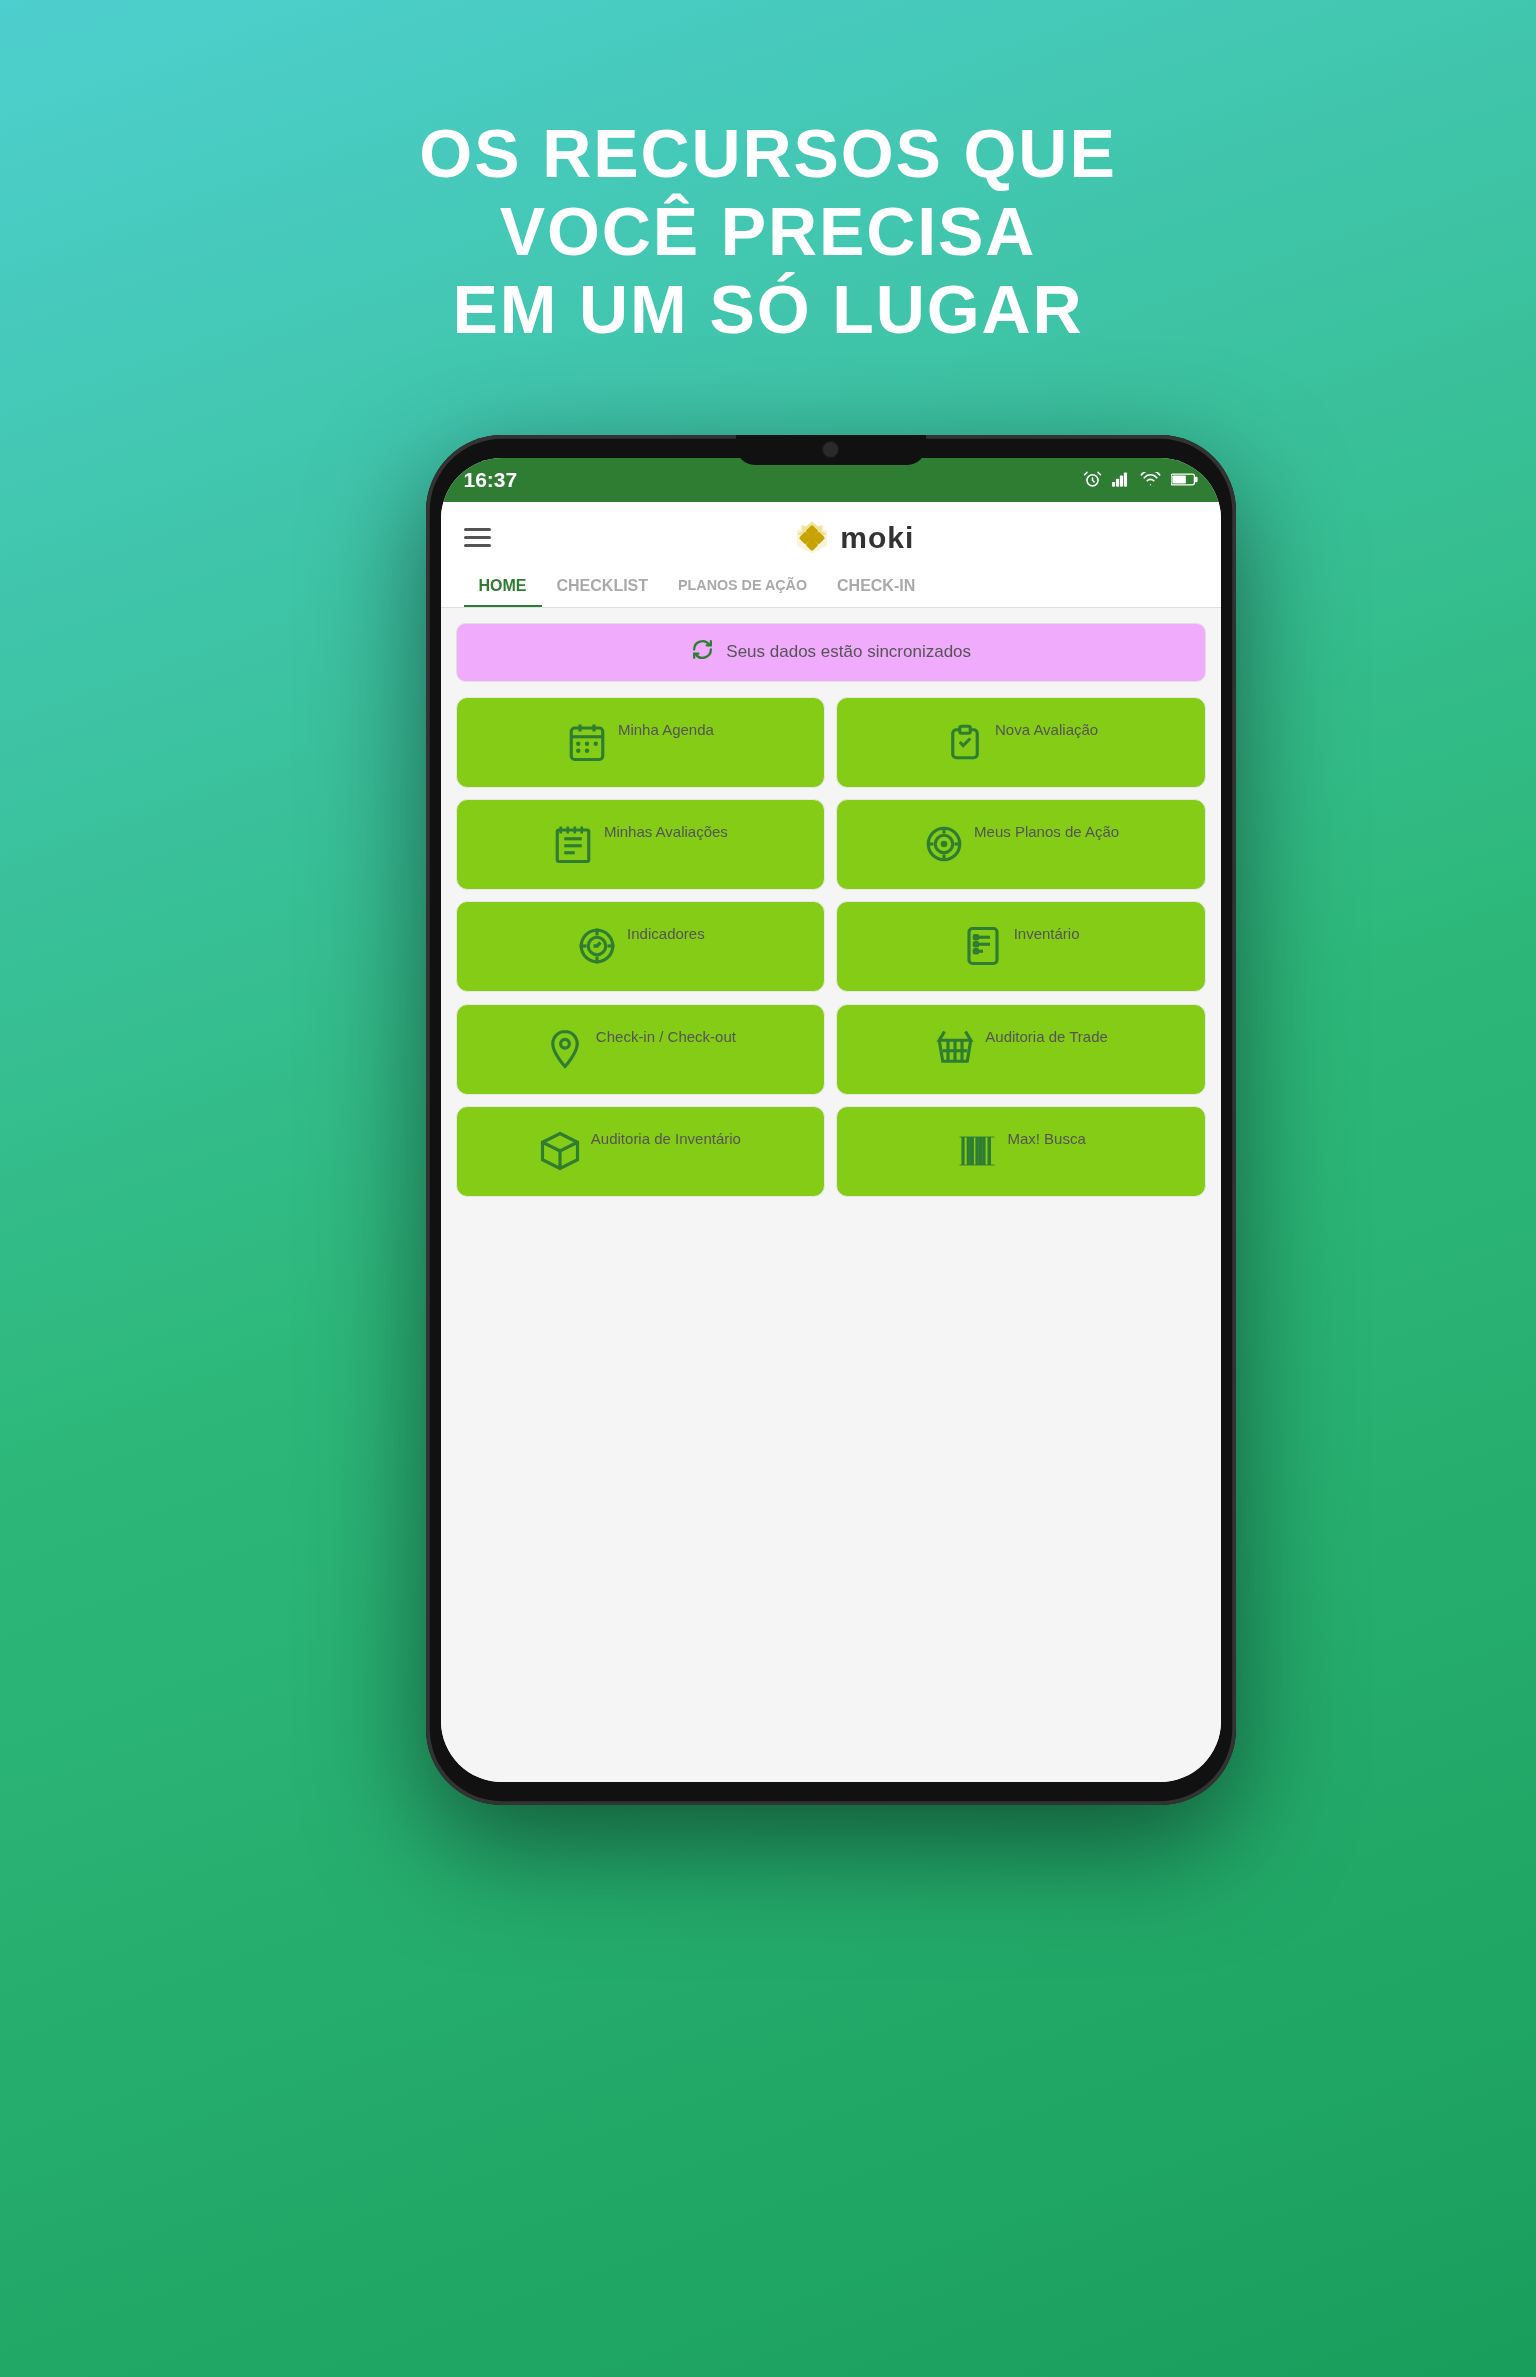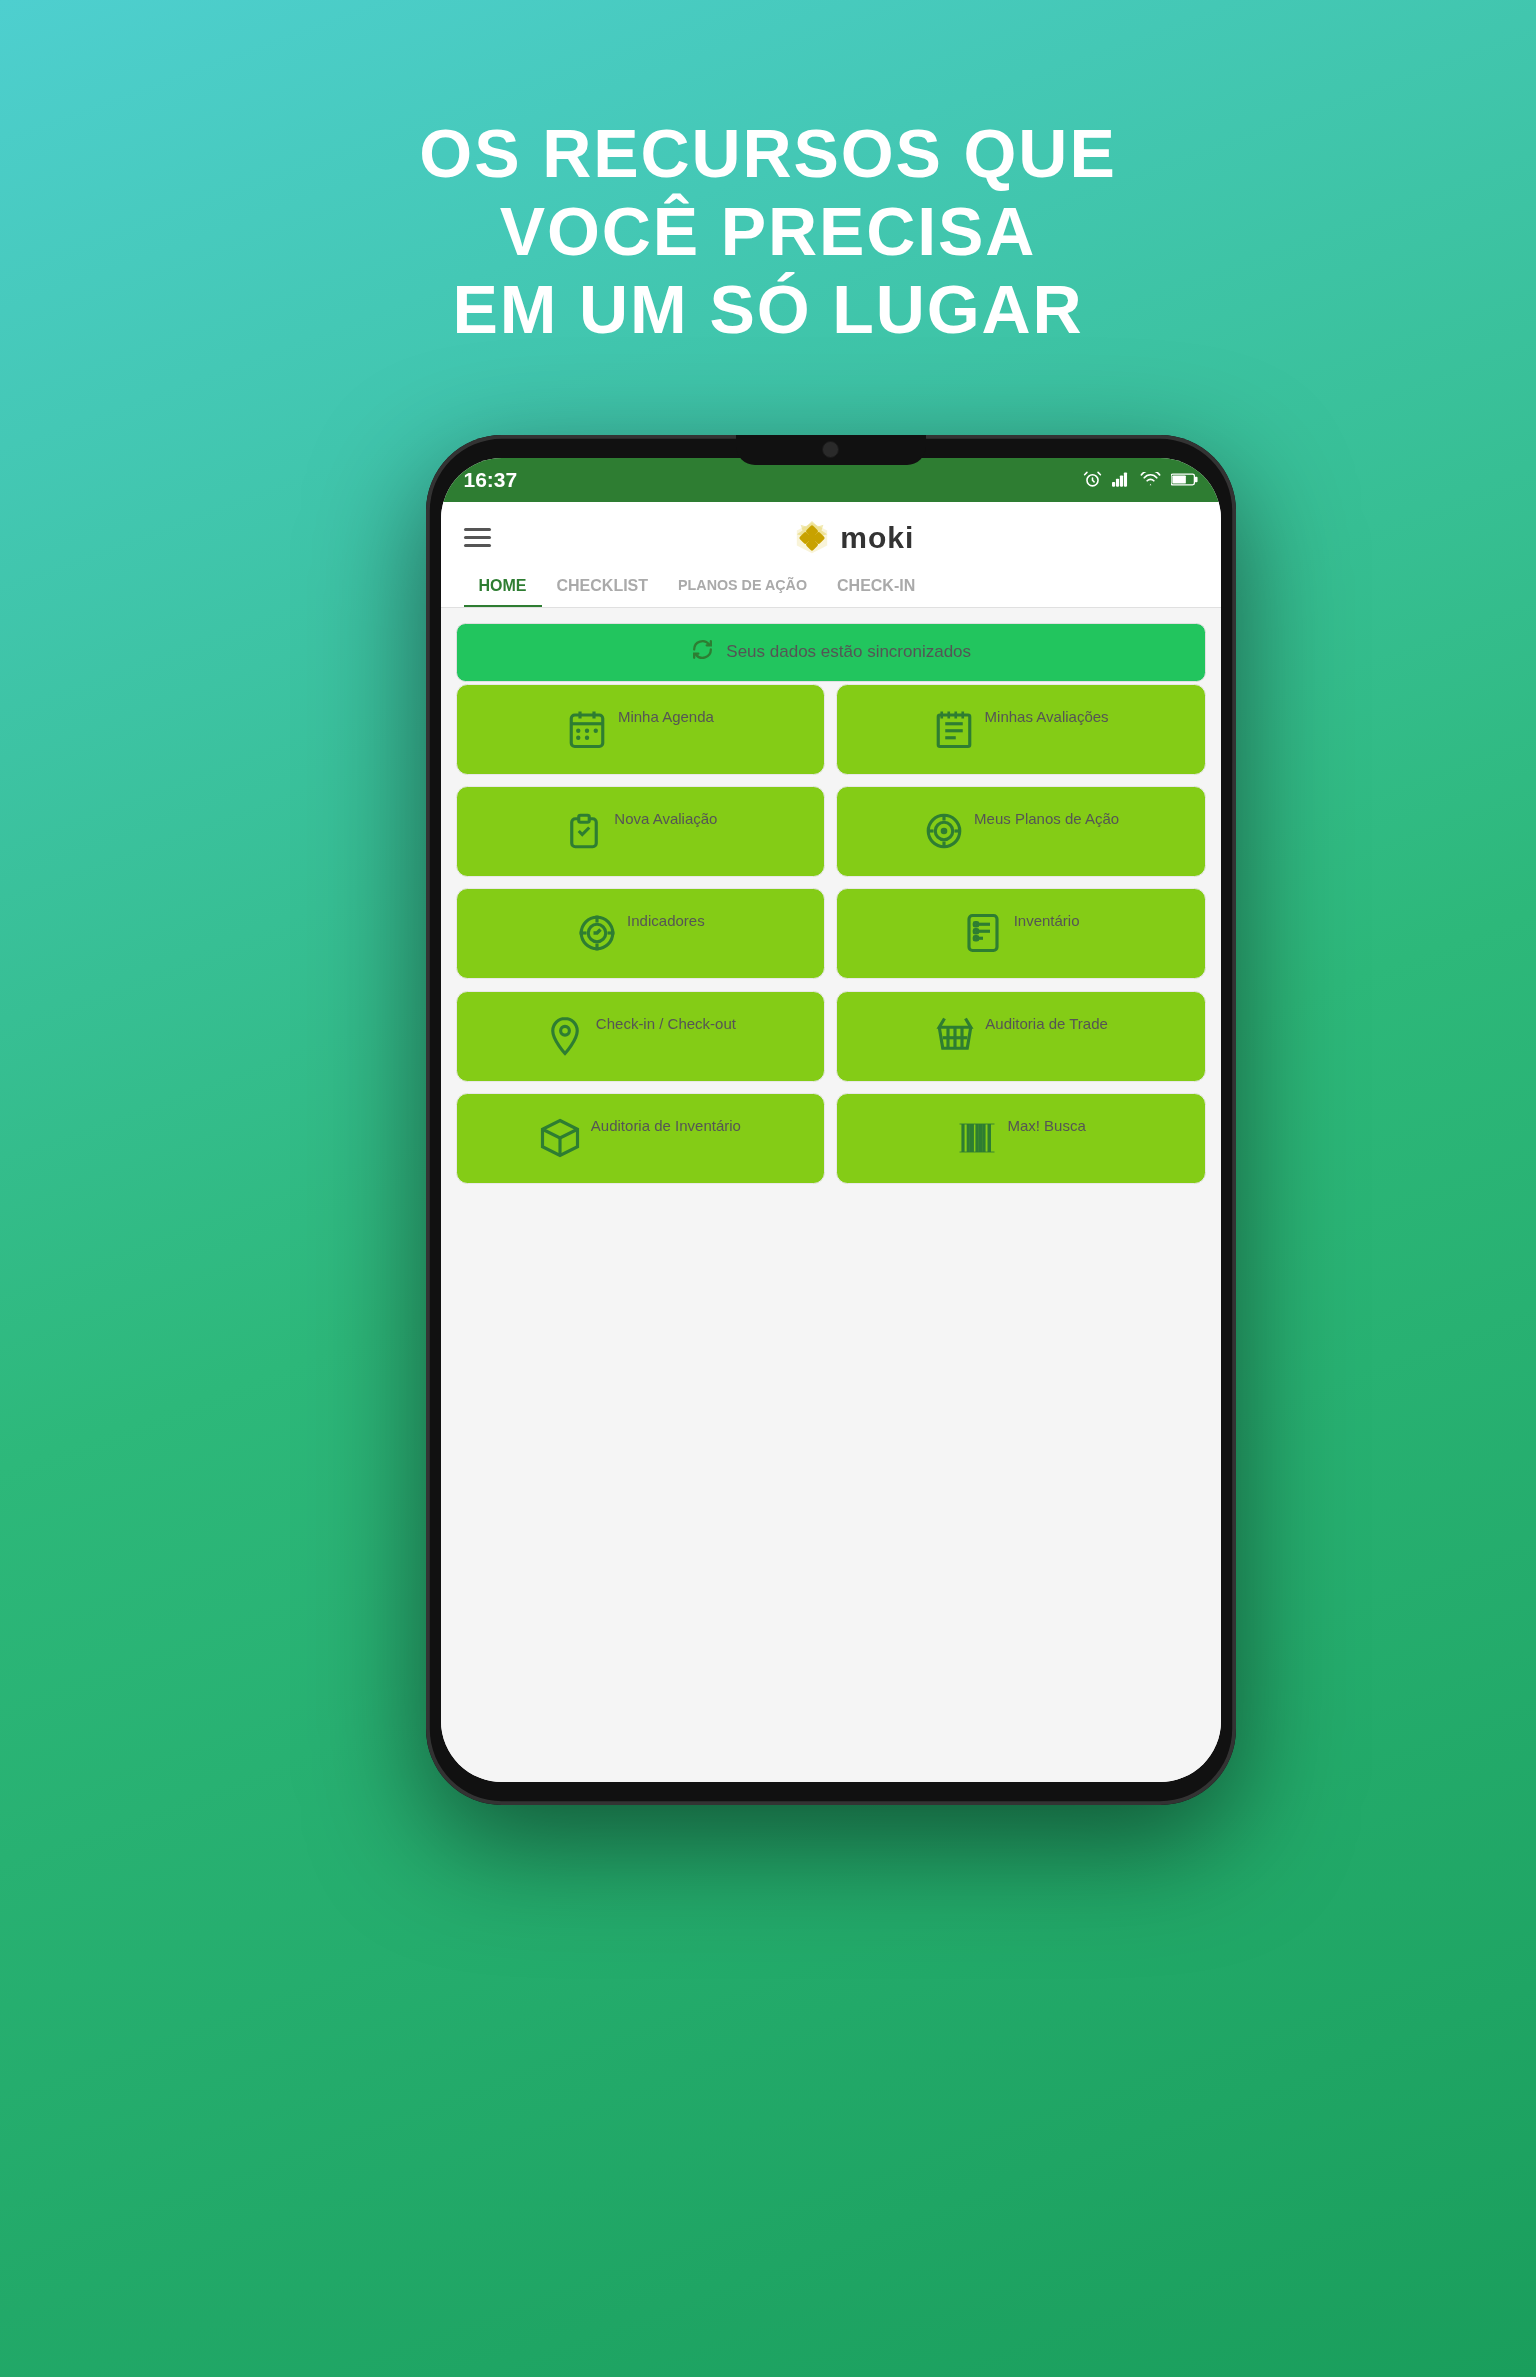--- a/index.html
+++ b/index.html
@@ -205,29 +205,29 @@
     
     .app-content {
       flex: 1;
       background: #f5f5f5;
       overflow-y: auto;
       padding: 15px;
     }
 
     
     .sync-banner {
-      background: #22c55e;
+      background: #f0abfc;
       border: 1px solid #e0e0e0;
       border-radius: 9.5px;
       padding: 13.3px 19px;
       display: flex;
       align-items: center;
       justify-content: center;
       gap: 11.4px;
-      margin-bottom: 2px;
+      margin-bottom: 15px;
     }
 
     .sync-icon {
       color: #2e7d32;
       font-size: 21px;
     }
 
     .sync-text {
       font-size: 17px;
       color: #555;
@@ -384,39 +384,39 @@
                   <line x1="12" y1="17" x2="12" y2="17" stroke-linecap="round" stroke-width="2.5"></line>
                   <line x1="17" y1="13" x2="17" y2="13" stroke-linecap="round" stroke-width="2.5"></line>
                 </svg>
             </div>
             <span class="feature-label">Minha Agenda</span>
           </div>
 
           <div class="feature-card">
             <div class="feature-icon">
               <svg viewBox="0 0 24 24">
+                  <path d="M9 5H7a2 2 0 0 0-2 2v12a2 2 0 0 0 2 2h10a2 2 0 0 0 2-2V7a2 2 0 0 0-2-2h-2"></path>
+                  <rect x="9" y="3" width="6" height="4" rx="1"></rect>
+                  <polyline points="9,12 11,14 15,10"></polyline>
+                </svg>
+            </div>
+            <span class="feature-label">Nova Avaliação</span>
+          </div>
+
+          <div class="feature-card">
+            <div class="feature-icon">
+              <svg viewBox="0 0 24 24">
                   <rect x="3" y="4" width="18" height="18" rx="1"></rect>
                   <line x1="7" y1="9" x2="17" y2="9"></line>
                   <line x1="7" y1="13" x2="17" y2="13"></line>
                   <line x1="7" y1="17" x2="13" y2="17"></line>
                   <path d="M5 2 L5 6 M9 2 L9 6 M13 2 L13 6 M17 2 L17 6" stroke-width="1.5"></path>
                 </svg>
             </div>
             <span class="feature-label">Minhas Avaliações</span>
-          </div>
-
-          <div class="feature-card">
-            <div class="feature-icon">
-              <svg viewBox="0 0 24 24">
-                  <path d="M9 5H7a2 2 0 0 0-2 2v12a2 2 0 0 0 2 2h10a2 2 0 0 0 2-2V7a2 2 0 0 0-2-2h-2"></path>
-                  <rect x="9" y="3" width="6" height="4" rx="1"></rect>
-                  <polyline points="9,12 11,14 15,10"></polyline>
-                </svg>
-            </div>
-            <span class="feature-label">Nova Avaliação</span>
           </div>
 
           <div class="feature-card">
             <div class="feature-icon">
               <svg viewBox="0 0 24 24">
                   <circle cx="12" cy="12" r="9"></circle>
                   <circle cx="12" cy="12" r="5"></circle>
                   <circle cx="12" cy="12" r="1" fill="#2e7d32"></circle>
                   <line x1="12" y1="3" x2="12" y2="6"></line>
                   <line x1="12" y1="18" x2="12" y2="21"></line>

